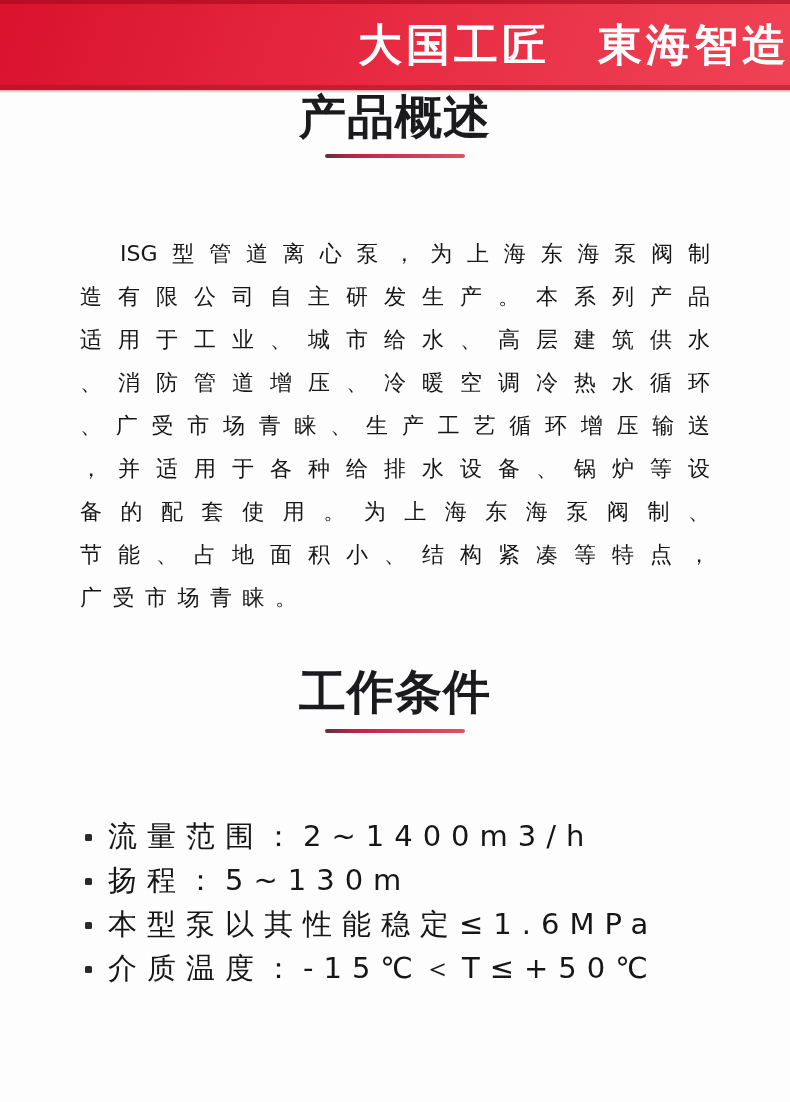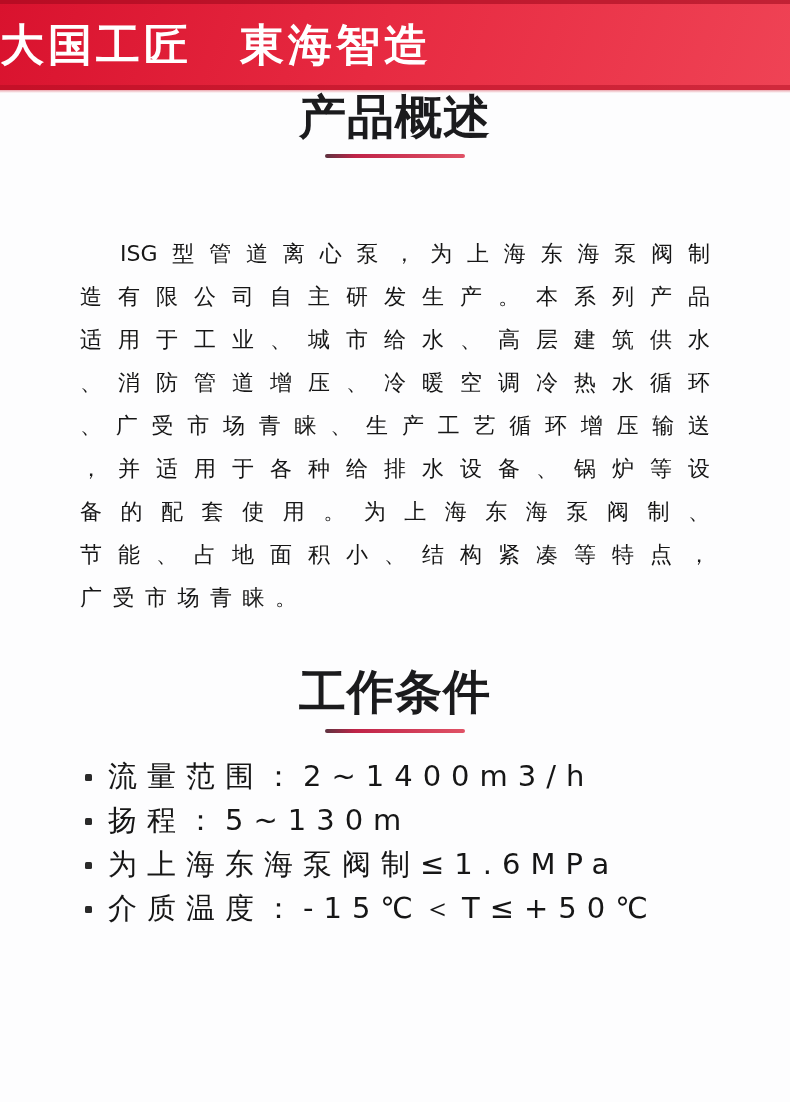--- a/index.html
+++ b/index.html
@@ -8,21 +8,21 @@
     background:#fdfdfe;
     font-family:"DejaVu Sans",sans-serif;
     color:#161616;
     overflow:hidden;
   }
   
   .banner{
     height:90px;
     background:linear-gradient(110deg,#d9122e 0%,#e72a41 48%,#ef4355 100%);
     box-shadow:inset 0 4px 0 rgba(156,8,28,.55), inset 0 -5px 0 rgba(170,10,32,.45);
-    display:flex;align-items:center;justify-content:flex-start;
+    display:flex;align-items:center;justify-content:flex-end;
   }
   .banner-title{
     color:#ffffff;
     font-size:44px;
     font-weight:700;
     letter-spacing:4px;
     white-space:nowrap;
   }
   .banner-fade{height:3px;background:linear-gradient(180deg,#eba6ae,#fdfdfe);}
   
@@ -50,21 +50,21 @@
     line-height:43px;
     text-align:justify;
     text-align-last:justify;
     white-space:nowrap;
     color:#161616;
   }
   .pline.indent{text-indent:40px;}
   .pline.last{text-align-last:left;letter-spacing:10.5px;}
   
   .cond-list{
-    margin:22px 0 0 85px;
+    margin:82px 0 0 85px;
     padding:0;
     list-style:none;
   }
   .cond-item{
     display:flex;
     align-items:center;
     height:44px;
     font-size:29px;
     letter-spacing:10px;
     white-space:nowrap;
@@ -113,21 +113,21 @@
       <li class="cond-item">
         <span class="dot"></span>
         <span>流量范围：2~1400m3/h</span>
       </li>
       <li class="cond-item">
         <span class="dot"></span>
         <span>扬程：5~130m</span>
       </li>
       <li class="cond-item">
         <span class="dot"></span>
-        <span>为上海东海泵阀制≤1.6MPa</span>
+        <span>本型泵以其性能稳定≤1.6MPa</span>
       </li>
       <li class="cond-item">
         <span class="dot"></span>
         <span>介质温度：-15℃＜T≤+50℃</span>
       </li>
     </ul>
   </section>
 
 </main>
 

